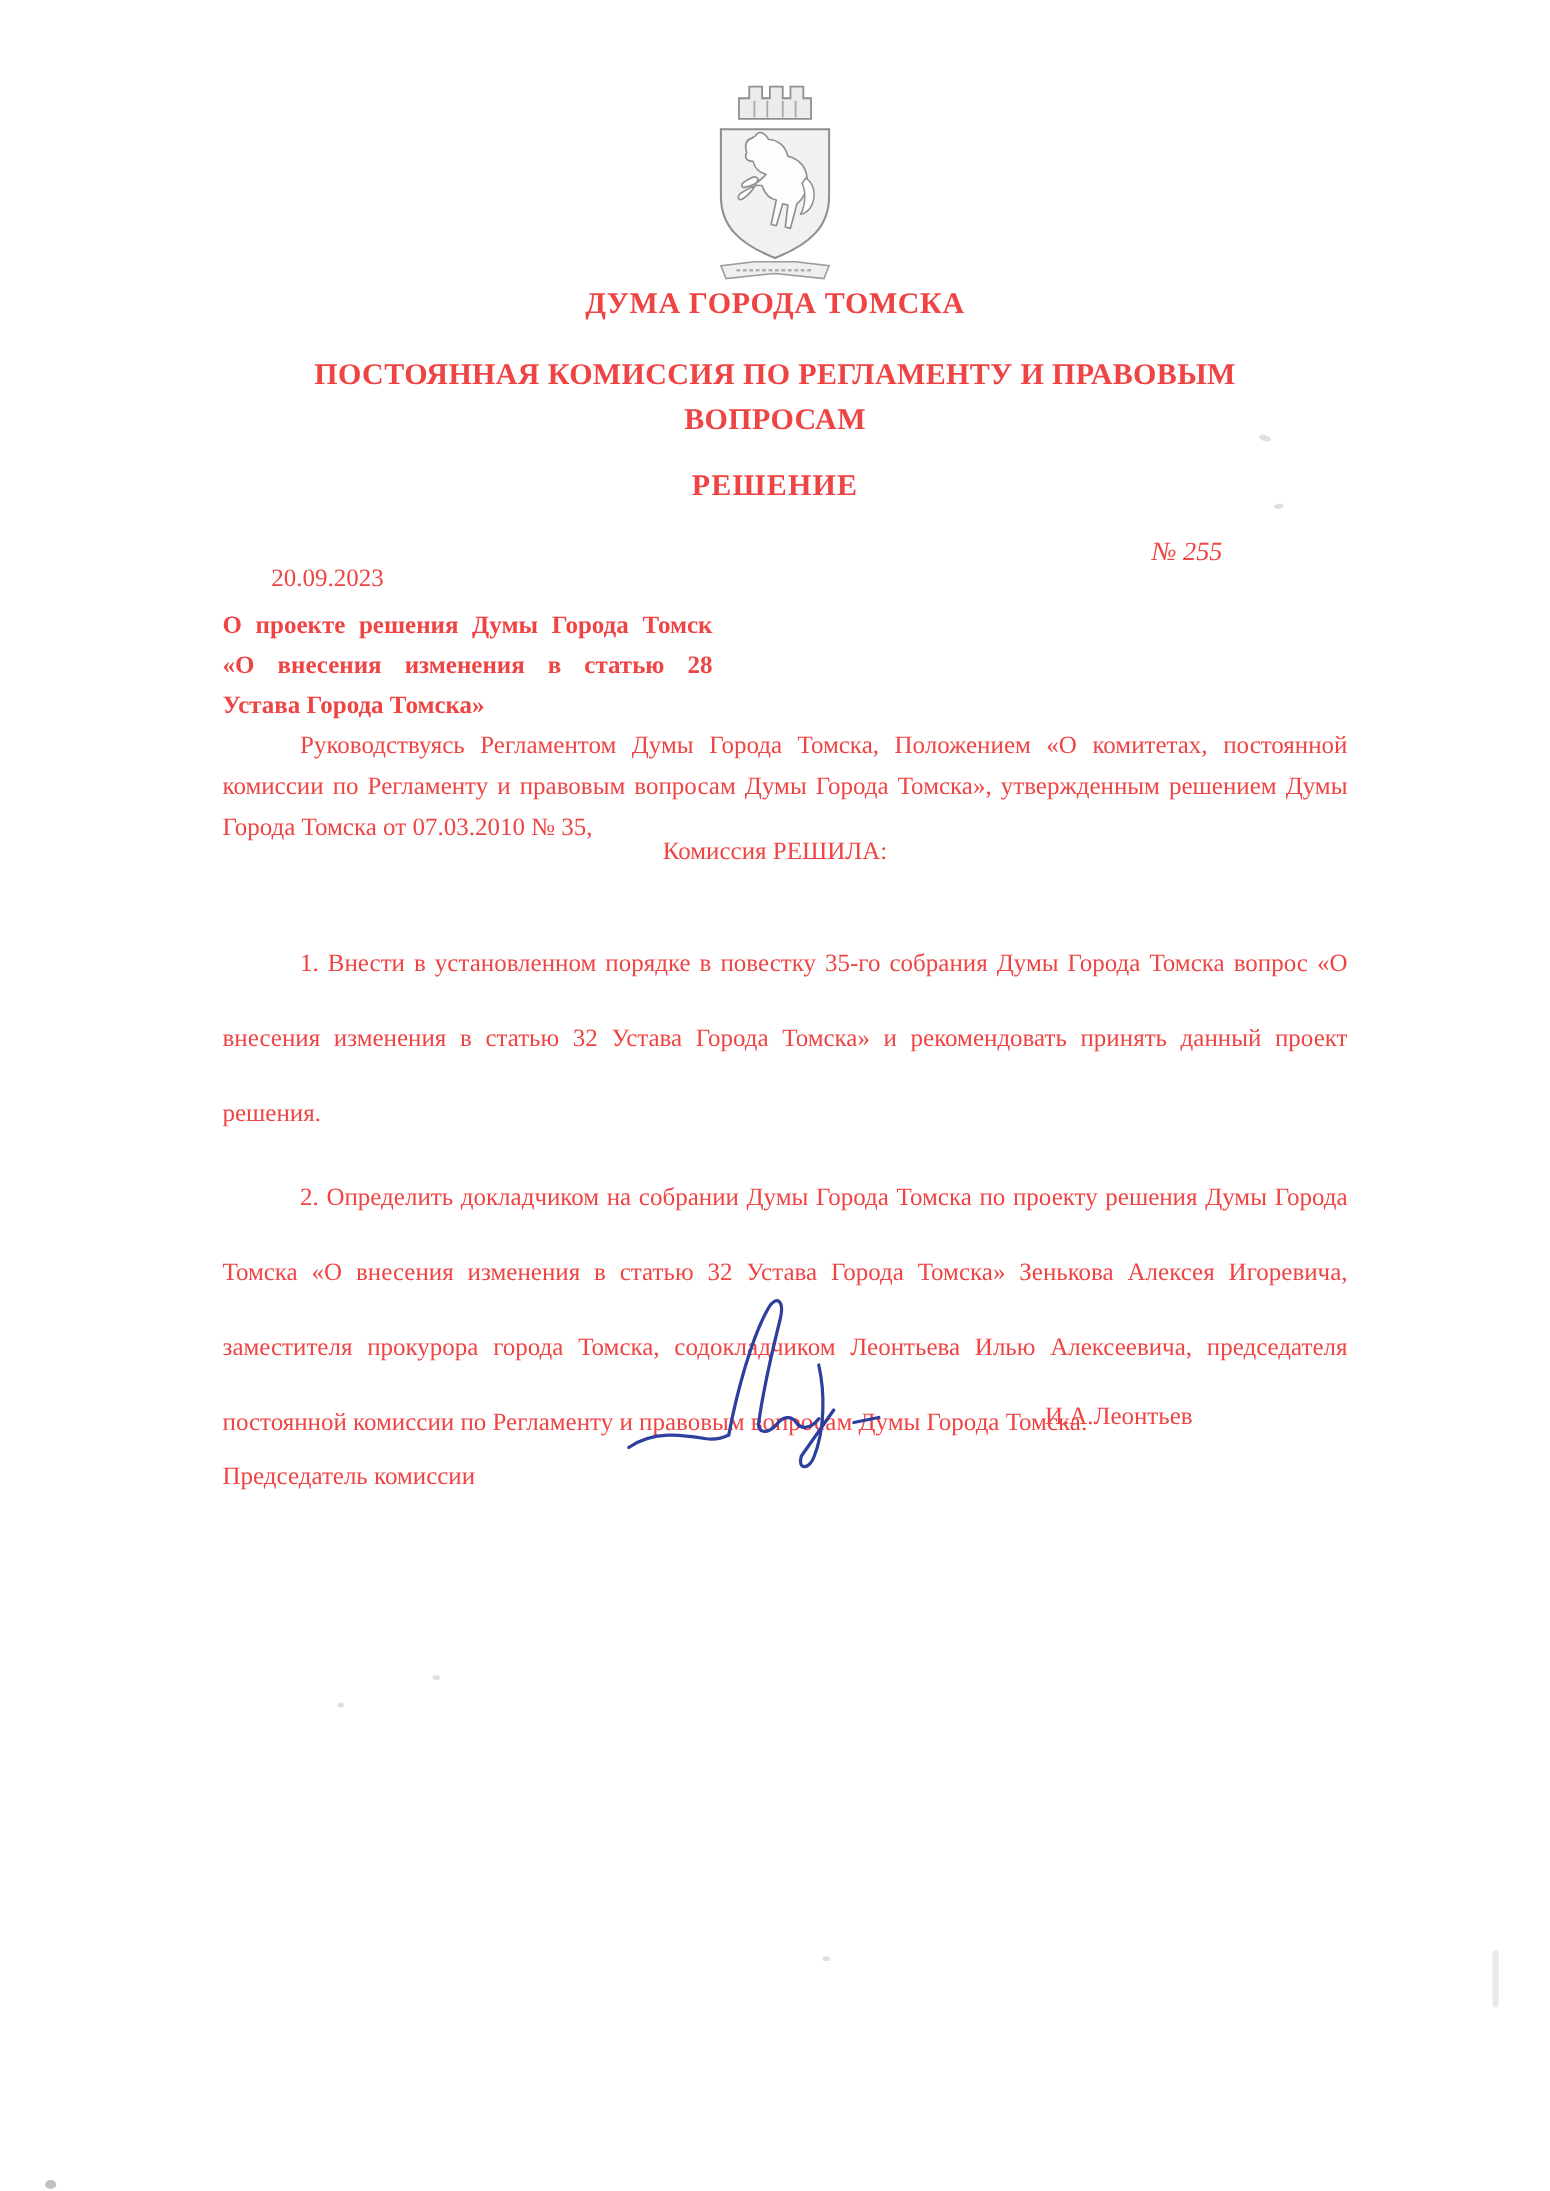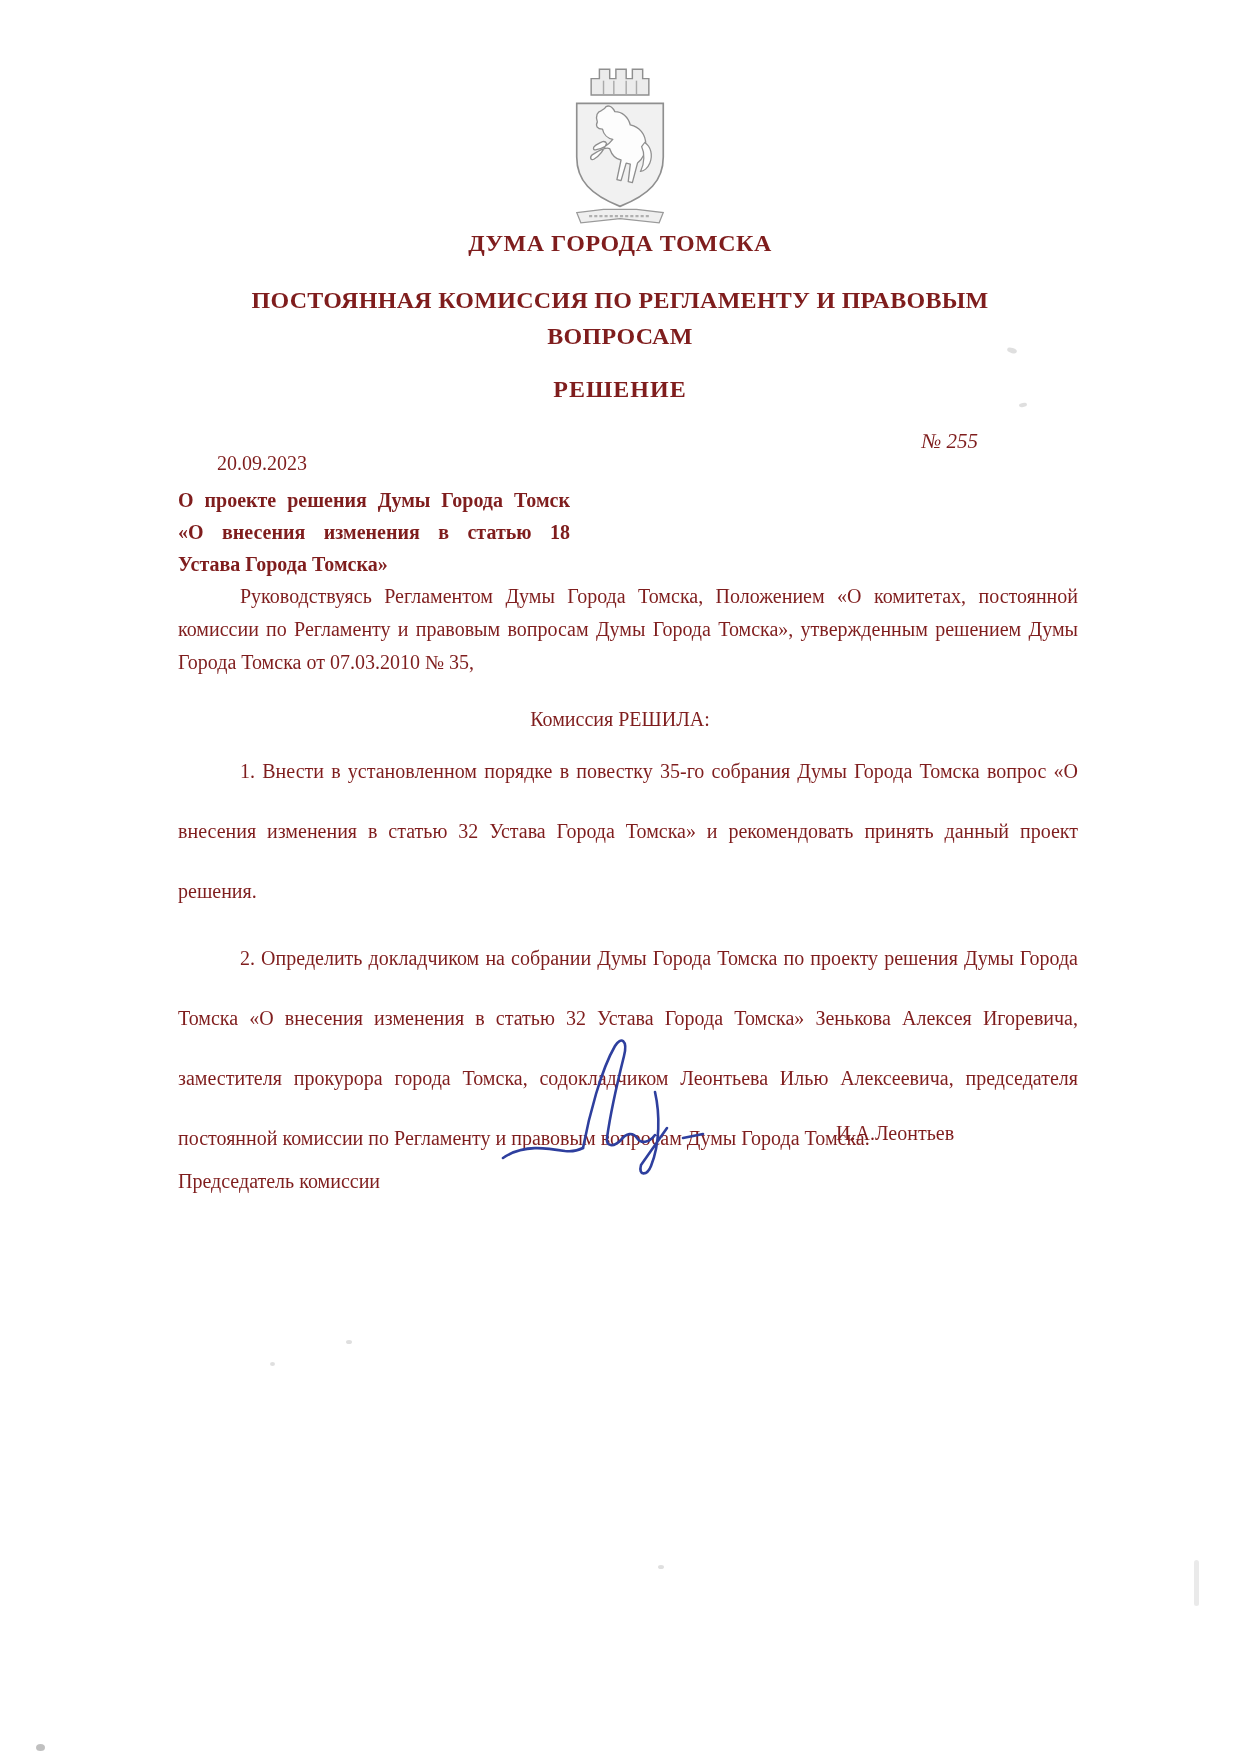--- a/index.html
+++ b/index.html
@@ -6,21 +6,21 @@
     margin: 0;
     padding: 0;
     background: #ffffff;
   }
   .page {
     position: relative;
     width: 1240px;
     height: 1753px;
     background: #ffffff;
     font-family: "Liberation Serif", serif;
-    color: #7f1d1d;
+    color: #ef4444;
     overflow: hidden;
   }
   .emblem {
     position: absolute;
     top: 58px;
     left: 558px;
     width: 124px;
     height: 170px;
   }
   .org-title {
@@ -83,21 +83,21 @@
     top: 580px;
     left: 178px;
     width: 900px;
     font-size: 20px;
     line-height: 33px;
     text-align: justify;
     text-indent: 62px;
   }
   .resolution-heading {
     position: absolute;
-    top: 708px;
+    top: 670px;
     left: 0;
     width: 100%;
     text-align: center;
     font-size: 20px;
   }
   .items {
     position: absolute;
     top: 741px;
     left: 178px;
     width: 900px;
@@ -192,21 +192,21 @@
   <div class="org-title">ДУМА ГОРОДА ТОМСКА</div>
 
   <div class="commission-title">ПОСТОЯННАЯ КОМИССИЯ ПО РЕГЛАМЕНТУ И ПРАВОВЫМ ВОПРОСАМ</div>
 
   <div class="doc-type">РЕШЕНИЕ</div>
 
   <div class="doc-number">№ 255</div>
 
   <div class="doc-date">20.09.2023</div>
 
-  <div class="subject">О проекте решения Думы Города Томск «О внесения изменения в статью 18 Устава Города Томска»</div>
+  <div class="subject">О проекте решения Думы Города Томск «О внесения изменения в статью 28 Устава Города Томска»</div>
 
   <div class="preamble">Руководствуясь Регламентом Думы Города Томска, Положением «О комитетах, постоянной комиссии по Регламенту и правовым вопросам Думы Города Томска», утвержденным решением Думы Города Томска от 07.03.2010 № 35,</div>
 
   <div class="resolution-heading">Комиссия РЕШИЛА:</div>
 
   <div class="items">
     <p>1. Внести в установленном порядке в повестку 35-го собрания Думы Города Томска вопрос «О внесения изменения в статью 32 Устава Города Томска» и рекомендовать принять данный проект решения.</p>
     <p>2. Определить докладчиком на собрании Думы Города Томска по проекту решения Думы Города Томска «О внесения изменения в статью 32 Устава Города Томска» Зенькова Алексея Игоревича, заместителя прокурора города Томска, содокладчиком Леонтьева Илью Алексеевича, председателя постоянной комиссии по Регламенту и правовым вопросам Думы Города Томска.</p>
   </div>
 

